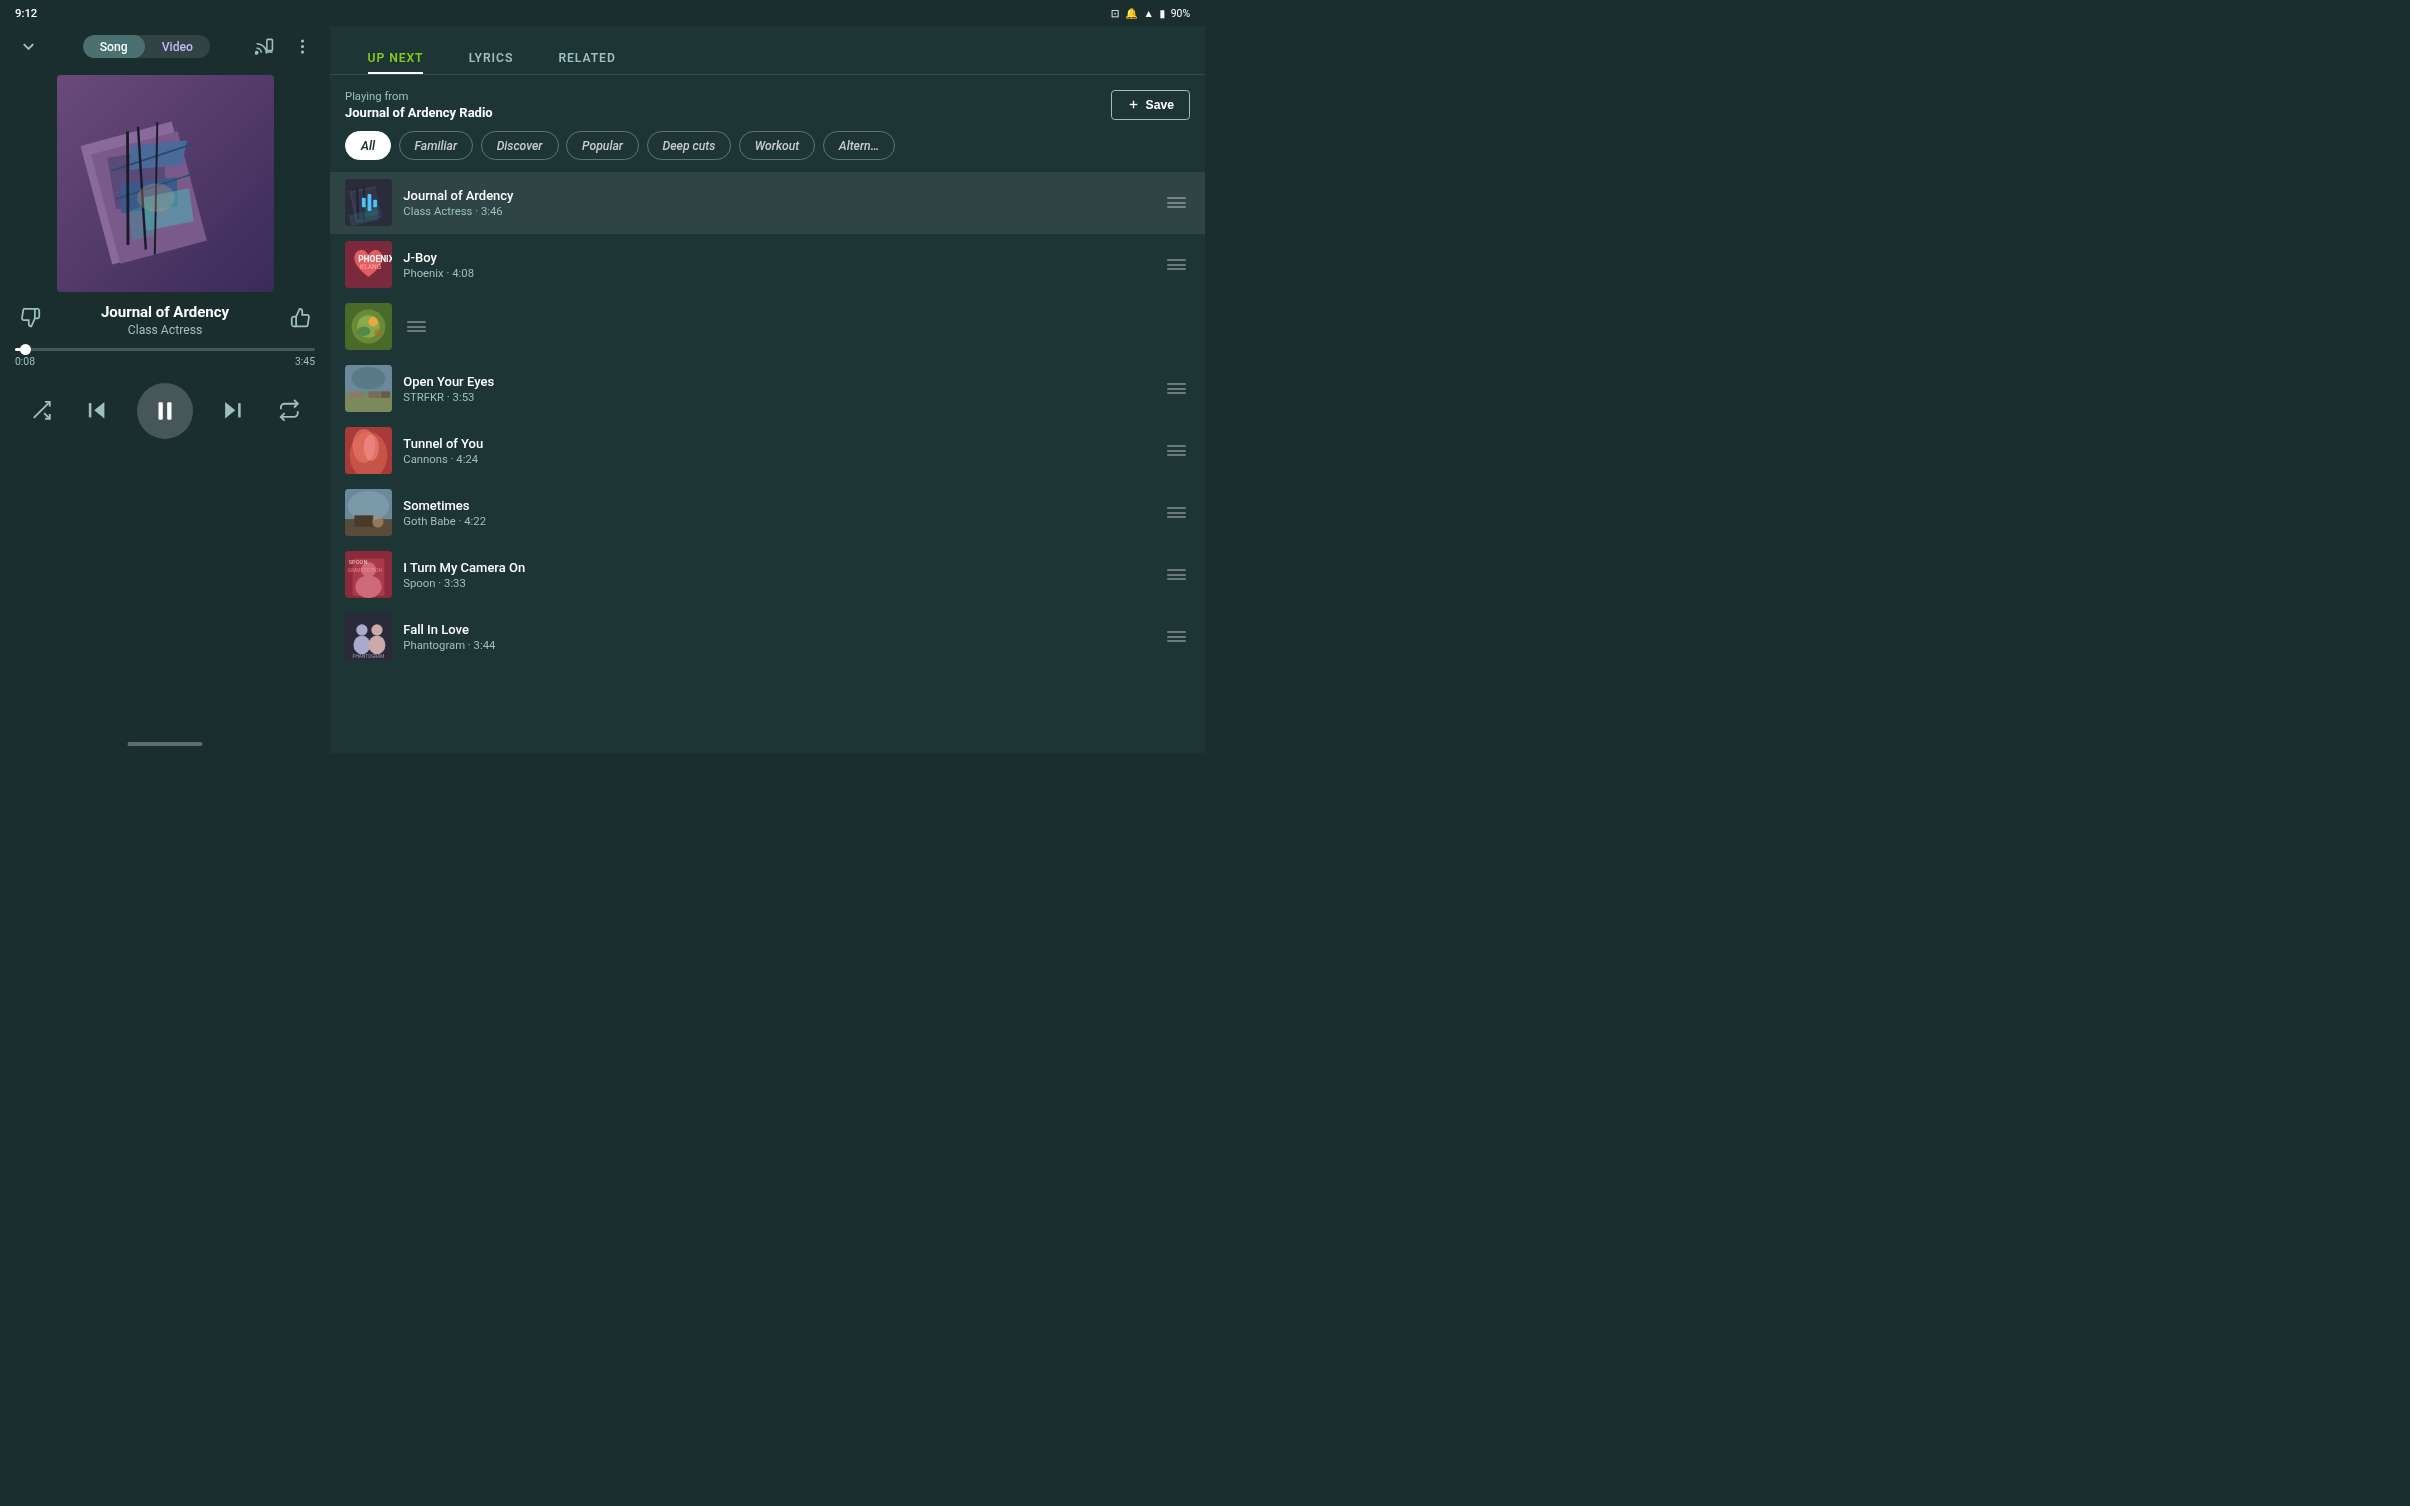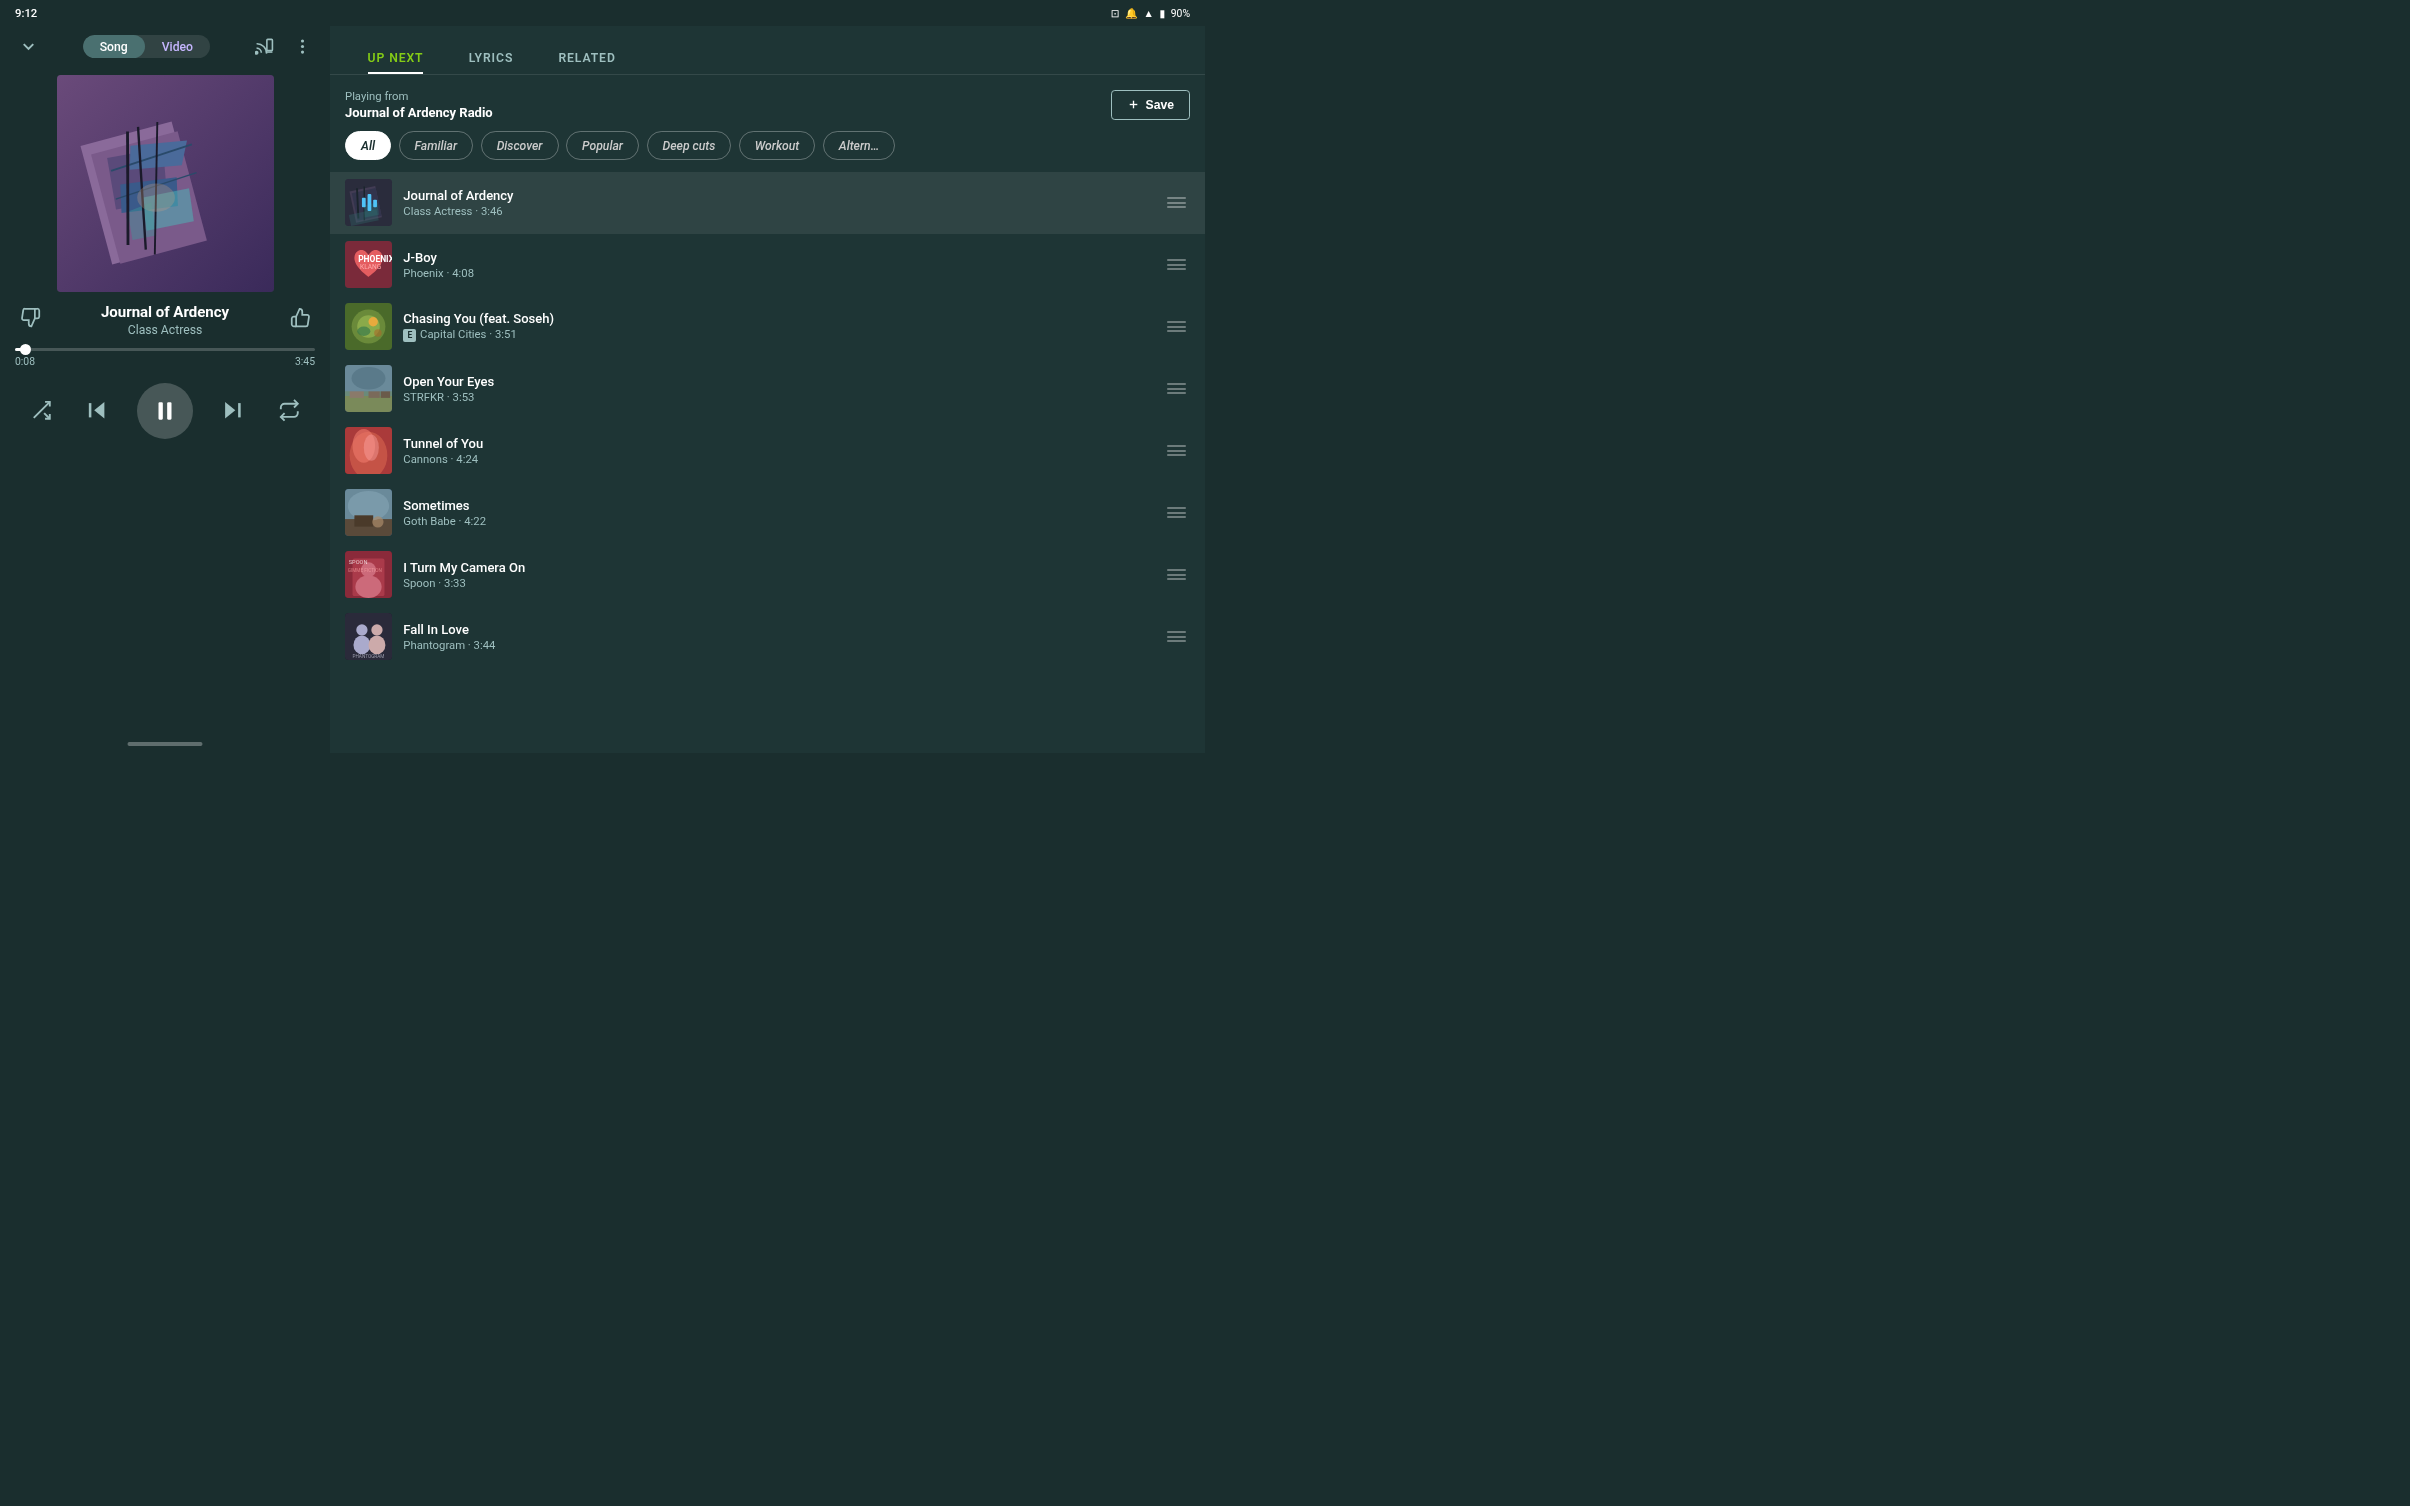--- a/index.html
+++ b/index.html
@@ -653,26 +653,20 @@
       <div class="track-thumb">
         <svg viewBox="0 0 50 50" xmlns="http://www.w3.org/2000/svg">
           <rect width="50" height="50" fill="#4a6a2a"></rect>
           <circle cx="25" cy="25" r="18" fill="#6a8a3a"></circle>
           <circle cx="25" cy="25" r="12" fill="#8aaa4a"></circle>
           <circle cx="30" cy="20" r="5" fill="#ffaa3a" opacity="0.8"></circle>
           <ellipse cx="20" cy="30" rx="7" ry="5" fill="#3a7a4a" opacity="0.7"></ellipse>
           <circle cx="35" cy="32" rx="4" r="4" fill="#aa6a2a" opacity="0.6"></circle>
         </svg>
       </div>
-      <div class="track-meta">
-        <div class="track-name">Chasing You (feat. Soseh)</div>
-        <div class="track-sub">
-          <span class="explicit-badge">E</span>Capital Cities · 3:51
-        </div>
-      </div>
       <div class="drag-handle">
         <div class="drag-line"></div>
         <div class="drag-line"></div>
         <div class="drag-line"></div>
       </div>
     </div>
 
     <div class="track-row">
       <div class="track-thumb">
         <svg viewBox="0 0 50 50" xmlns="http://www.w3.org/2000/svg">

